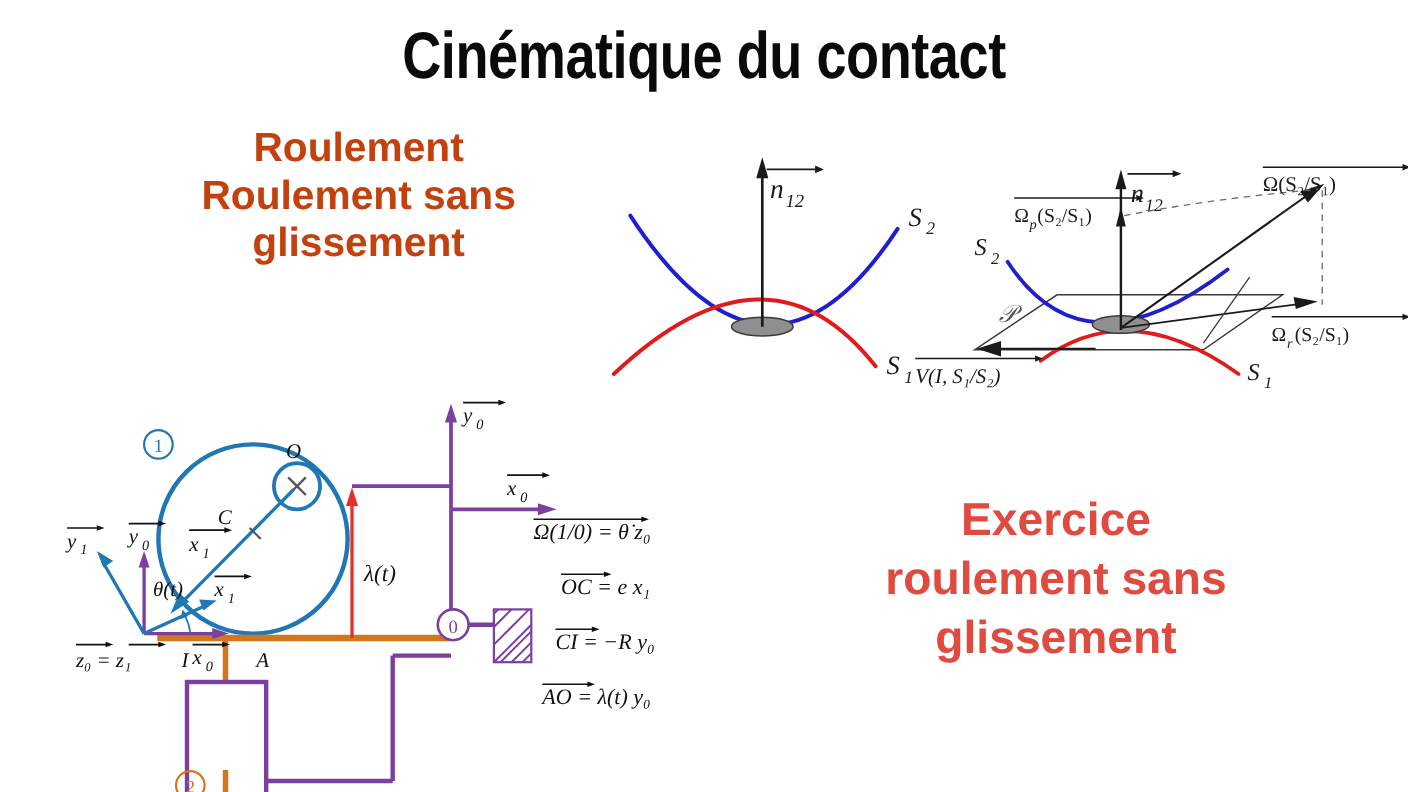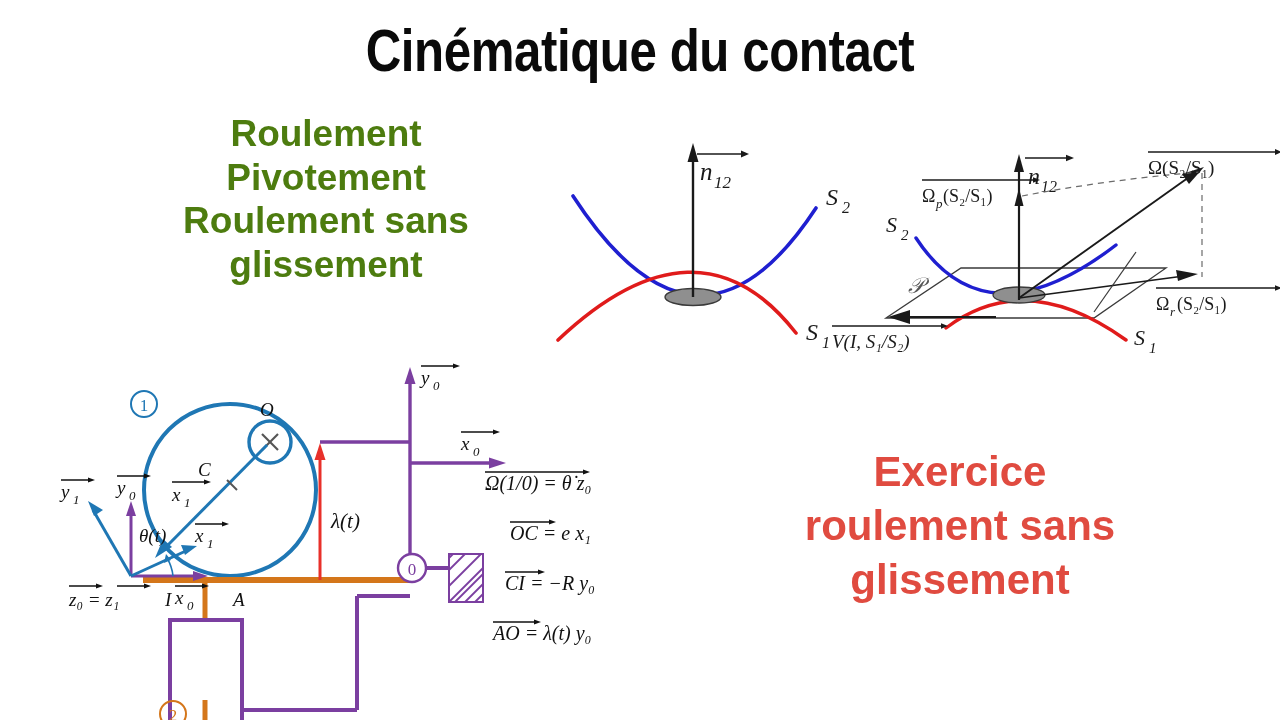--- a/index.html
+++ b/index.html
@@ -13,21 +13,21 @@
   .title{
     position:absolute;left:0;top:16px;width:1280px;text-align:center;
     font-family:"Liberation Sans", sans-serif;
     font-weight:bold;font-size:60px;color:#0a0a0a;letter-spacing:-0.5px;
     transform:scaleX(0.82);transform-origin:center top;white-space:nowrap;
   }
 
   
   .blue-block{
     position:absolute;left:96px;top:112px;width:460px;
-    text-align:center;color:#4d7c0f;
+    text-align:center;color:#c2410c;
     font-weight:bold;font-size:37px;line-height:1.18;
   }
   .blue-block div{white-space:nowrap;}
 
   
   .red-block{
     position:absolute;left:740px;top:425px;width:440px;
     text-align:center;color:#E04B40;
     font-weight:bold;font-size:42px;line-height:1.28;margin-top:20px;
   }
@@ -39,21 +39,20 @@
 </style>
 </head>
 <body>
 
 <div id="stage">
 
   <div class="title">Cinématique du contact</div>
 
   <div class="blue-block">
     <div>Roulement</div>
-    <div>Pivotement</div>
     <div>Roulement sans</div>
     <div>glissement</div>
   </div>
 
   <div class="red-block">
     <div>Exercice</div>
     <div>roulement sans</div>
     <div>glissement</div>
   </div>
 

